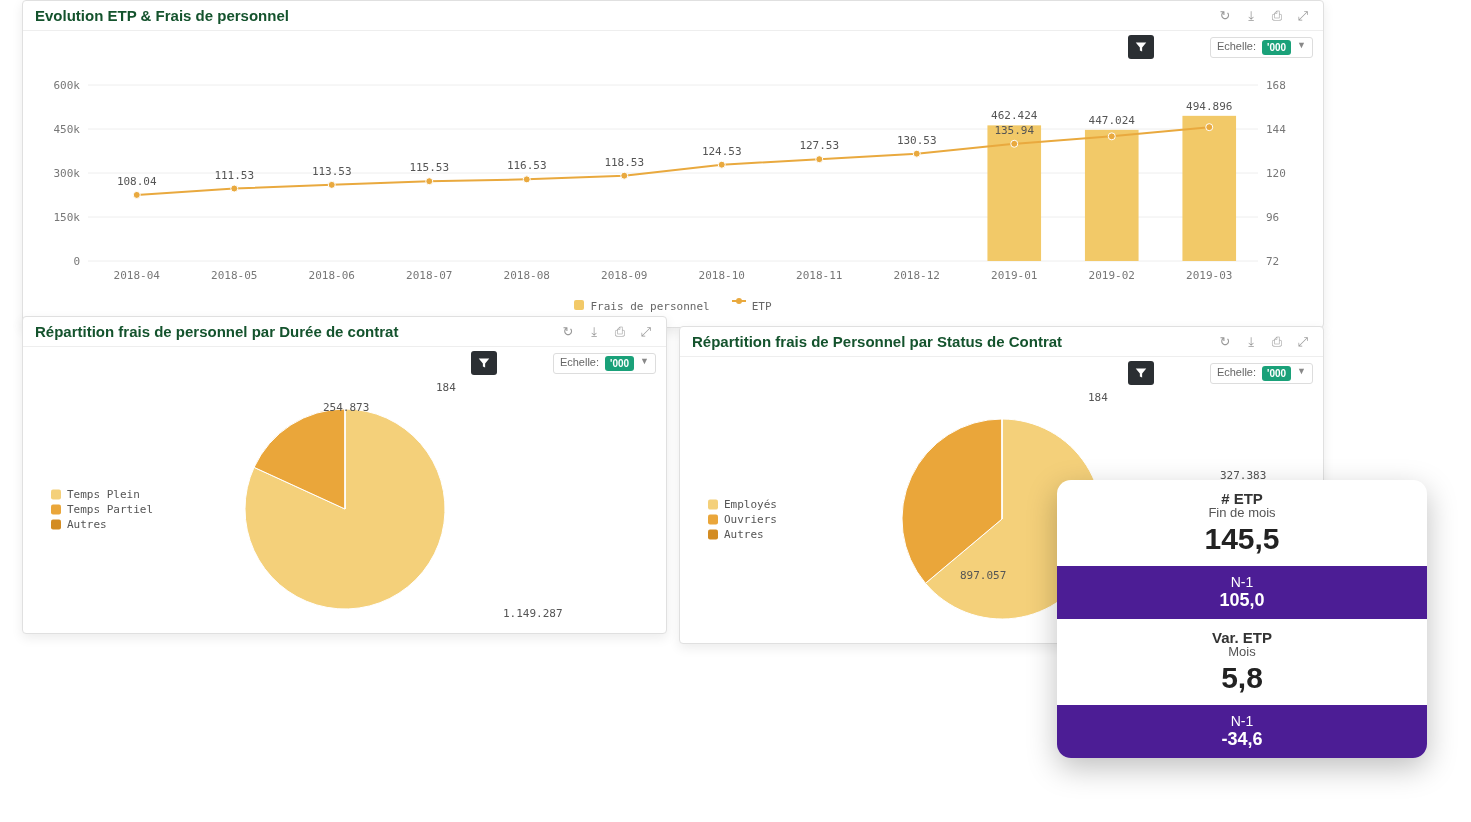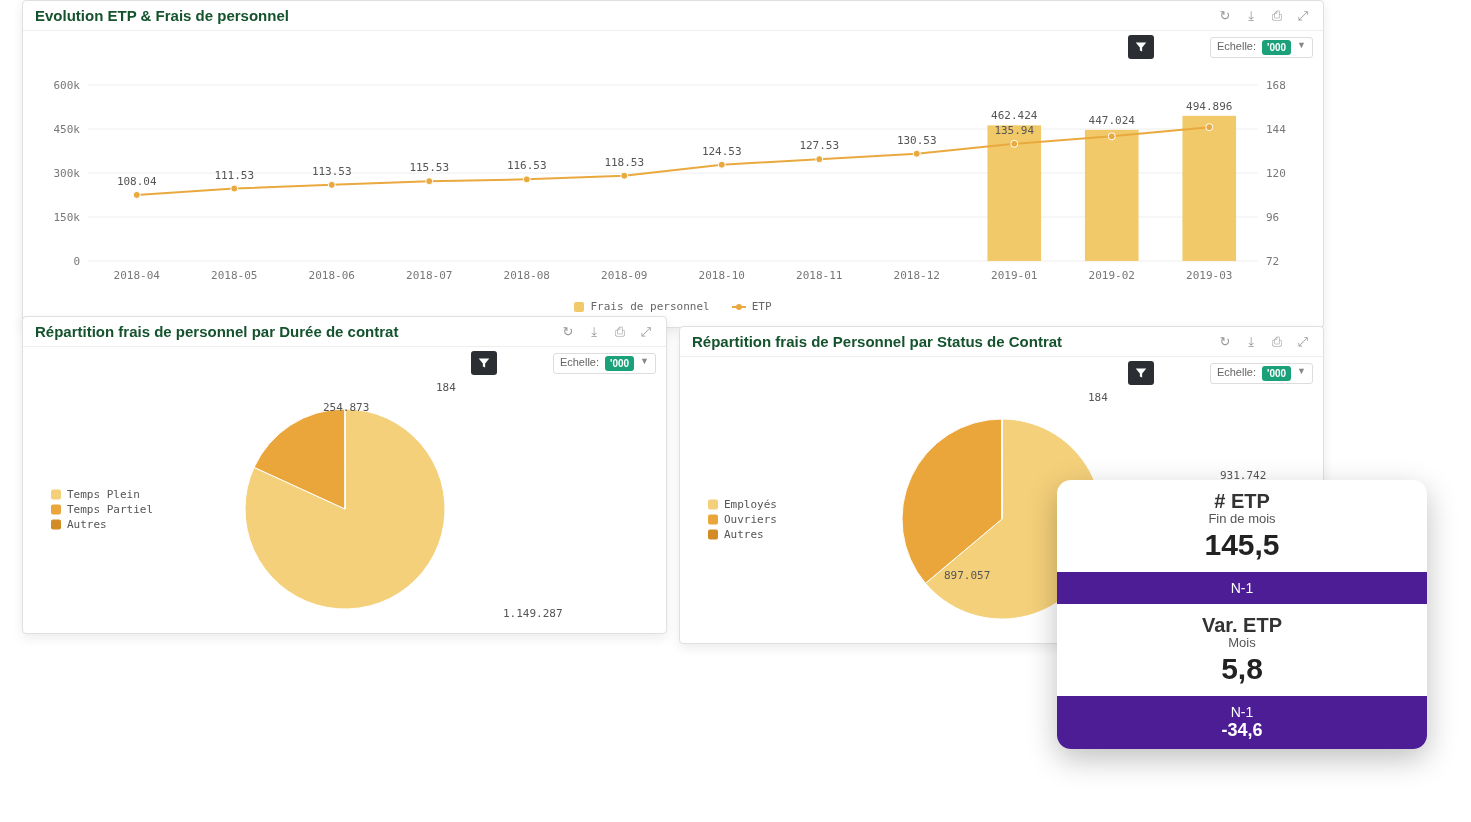--- a/index.html
+++ b/index.html
@@ -59,21 +59,21 @@
     background: #1aa179; color: #fff;
     border-radius: 3px; padding: 2px 5px; font-size: 10px; font-weight: 600;
   }
   .caret-down { font-size: 9px; color: #888; }
   
   #combo-chart { width: 100%; height: 220px; }
   .legend-row {
     display: flex; justify-content: center; gap: 22px;
     padding: 6px 0 2px 0; font-size: 11px; color: #666;
   }
-  .legend-item { display: inline-flex; align-items: center; gap: 6px; font-family: monospace; font-size: 11px; }
+  .legend-item { display: inline-flex; gap: 6px; font-family: monospace; font-size: 11px; }
   .swatch { width: 10px; height: 10px; border-radius: 2px; display: inline-block; }
   .swatch-line { width: 14px; height: 2px; display: inline-block; position: relative; }
   .swatch-line::after { content:''; width:6px; height:6px; border-radius:50%; position:absolute; left:4px; top:-2px; }
   
   .pie-legend {
     position: absolute; left: 20px; top: 50%; transform: translateY(-50%);
     font-size: 11px; color: #555; font-family: monospace;
   }
   .pie-legend div { display:flex; align-items:center; gap:6px; margin: 2px 0; padding-left: 8px; }
   .pie-legend .sw { width:10px; height:10px; border-radius: 2px; }
@@ -83,21 +83,21 @@
   .axis-label { font-family: monospace; font-size: 11px; fill: #777; }
   .data-label { font-family: monospace; font-size: 11px; fill: #555; text-anchor: middle; }
   .grid-line { stroke: #eee; stroke-width: 1; }
   
   .kpi-card {
     position:absolute; background:#fff; border-radius:14px;
     box-shadow: 0 10px 30px rgba(0,0,0,.25);
     overflow:hidden;
   }
   .kpi-block { text-align:center; padding: 10px 16px; }
-  .kpi-title { font-size: 20px; font-weight:600; color:#333; }
+  .kpi-title { font-size: 15px; font-weight:600; color:#333; }
   .kpi-sub { font-size: 13px; color:#555; margin-top:-2px;}
   .kpi-big { font-size: 30px; font-weight:700; color:#222; margin-top:2px;text-align:center; }
   .kpi-band { background:#4c1d95; color:#fff; text-align:center; padding:8px 0; }
   .kpi-band .label { font-size:14px; }
   .kpi-band .val { font-size:18px; font-weight:700; }
 </style>
 </head>
 <body>
 
 <div class="panel" style="left:22px; top:0px; width:1302px;">
@@ -279,34 +279,35 @@
       <div>
           <span class="sw" style="background:#d38c23"></span>
           <span>Autres</span>
         </div>
     </div>
     <svg class="pie-svg" id="pie2-svg" width="220" height="220" viewBox="-110 -110 220 220">
         <path d="M0,0 L6.123233995736766e-15,-100 A100,100 0 1 1 -76.5576107306994,64.3345337995598 Z" fill="#f4d07a" stroke="#fff" stroke-width="1"></path>
         <path d="M0,0 L-76.5576107306994,64.3345337995598 A100,100 0 0 1 -0.08232355932275032,-99.99996611415216 Z" fill="#eaa63a" stroke="#fff" stroke-width="1"></path>
         <path d="M0,0 L-0.08232355932275032,-99.99996611415216 A100,100 0 0 1 -1.8369701987210297e-14,-100 Z" fill="#d38c23" stroke="#fff" stroke-width="1"></path>
       </svg>
-    <div class="pie-label" style="left:264px; top:180px;">897.057</div>
-    <div class="pie-label" style="left:540px; top:80px;">931.742</div>
+    <div class="pie-label" style="left:280px; top:180px;">897.057</div>
+    <div class="pie-label" style="left:540px; top:80px;">327.383</div>
     <div class="pie-label" style="left:408px; top:2px;">184</div>
   </div>
 </div>
 
 <div class="kpi-card" style="left:1057px; top:480px; width:370px;">
   <div class="kpi-block">
     <div class="kpi-title"># ETP</div>
     <div class="kpi-sub">Fin de mois</div>
     <div class="kpi-big">145,5</div>
   </div>
   <div class="kpi-band">
     <div class="label">N-1</div>
+    <div class="val">105,0</div>
   </div>
   <div class="kpi-block">
     <div class="kpi-title">Var. ETP</div>
     <div class="kpi-sub">Mois</div>
     <div class="kpi-big">5,8</div>
   </div>
   <div class="kpi-band">
     <div class="label">N-1</div>
     <div class="val">-34,6</div>
   </div>

